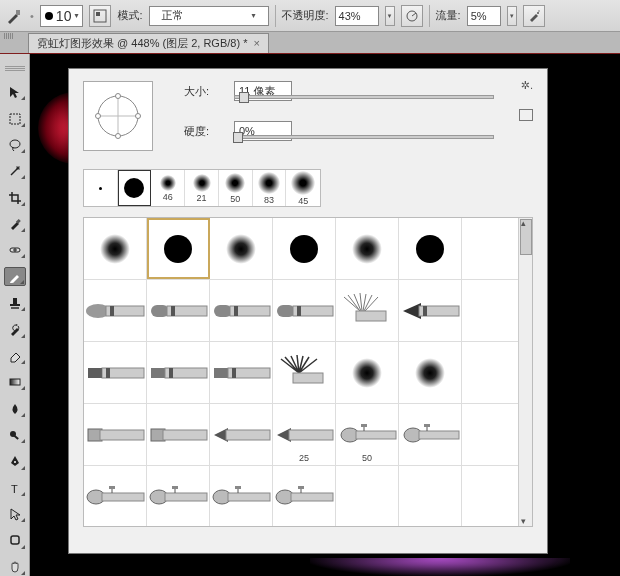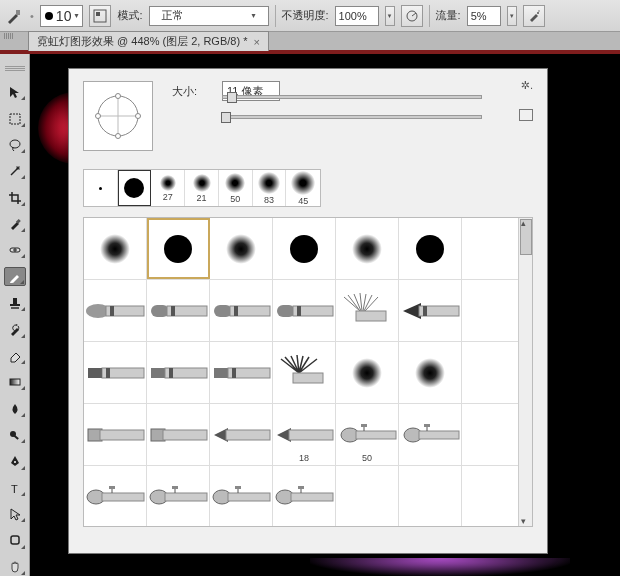--- a/index.html
+++ b/index.html
@@ -10,36 +10,36 @@
 .chip-dot{width:8px;height:8px;border-radius:50%;background:#000}
 .chip-num{font-size:14px}
 .chip-caret{font-size:8px;color:#555}
 .sq-btn{width:22px;height:22px;border:1px solid #999;background:linear-gradient(#f2f2f2,#dcdcdc);display:flex;align-items:center;justify-content:center}
 .lbl{white-space:nowrap}
 .sel{height:20px;border:1px solid #888;background:#fff;padding:0 12px;display:flex;align-items:center;min-width:62px;justify-content:space-between}
 .sel .caret{font-size:8px;color:#555}
 .num-box{height:20px;border:1px solid #888;background:#fff;width:44px;padding:0 3px;display:flex;align-items:center}
 .mini-caret{width:10px;height:20px;border:1px solid #999;background:linear-gradient(#f2f2f2,#dcdcdc);display:flex;align-items:center;justify-content:center;font-size:7px;color:#555}
 .sep{width:1px;height:22px;background:#aaa}
-.doc-strip{height:22px;background:#b9b9b9;border-bottom:4px solid #7f1d1d;display:flex;align-items:center;padding-left:28px}
+.doc-strip{height:22px;background:#b9b9b9;border-bottom:1px solid #7f1d1d;display:flex;align-items:center;padding-left:28px}
 .doc-handle{position:absolute;left:4px;top:33px;width:18px;height:6px;display:flex;gap:1px}
 .doc-handle span{width:1px;background:#888}
 .tab{background:#d9d9d9;border:1px solid #888;border-bottom:none;height:20px;display:flex;align-items:center;padding:0 8px;gap:6px;font-size:11px;color:#444}
 .tab .x{color:#666}
 .tool-col{position:absolute;left:0;top:54px;width:30px;background:#d1d1d1;border-right:1px solid #999;height:522px;display:flex;flex-direction:column;align-items:center;padding-top:12px;gap:8px}
 .tool-grip{height:5px;width:20px;display:flex;flex-direction:column;gap:1px;margin-bottom:4px}
 .tool-grip span{height:1px;background:#999}
 .tool{width:22px;height:22px;display:flex;align-items:center;justify-content:center;position:relative}
 .tool.active{background:#888;border:1px solid #555;border-radius:2px}
 .tool .tri{position:absolute;right:1px;bottom:1px;width:0;height:0;border-right:4px solid #555;border-top:4px solid transparent}
 .canvas{position:absolute;left:30px;top:54px;right:0;bottom:0;background:#000}
 .glow{position:absolute;left:8px;top:38px;width:72px;height:72px;border-radius:50%;background:radial-gradient(circle,#ff2a4a 0%,#6a0010 55%,transparent 75%)}
 .purple{position:absolute;left:280px;bottom:0;width:260px;height:18px;background:radial-gradient(ellipse at center top,#c85ae8 0%,transparent 75%)}
 .panel{position:absolute;left:68px;top:68px;width:480px;height:486px;background:#f0f0f0;border:1px solid #777;box-shadow:0 3px 10px rgba(0,0,0,.45)}
-.panel-top{padding:12px 14px;display:flex;gap:19px;position:relative}
+.panel-top{padding:12px 14px;display:flex;gap:31px;position:relative}
 .tip-view{width:70px;height:70px;border:1px solid #aaa;background:#fff;display:flex;align-items:center;justify-content:center}
 .tip-view svg{width:54px;height:54px}
 .sliders{flex:1;display:flex;flex-direction:column;gap:16px;padding-top:0px}
 .srow{display:flex;align-items:center;gap:10px}
 .srow .nm{width:40px}
 .srow .val{border:1px solid #888;background:#fff;width:58px;height:20px;padding:0 4px;display:flex;align-items:center}
 .track{height:4px;background:#ccc;border:1px solid #999;margin:0 0 0 50px;width:260px;position:relative;top:-6px}
 .thumb{position:absolute;top:-4px;width:10px;height:11px;background:#ddd;border:1px solid #666}
 .gear{position:absolute;right:14px;top:10px;color:#555}
 .flip{position:absolute;right:14px;top:40px;width:14px;height:12px;border:1px solid #777}
@@ -86,21 +86,21 @@
       </svg>
     </div>
   <span class="lbl">模式:</span>
   <div class="sel" style="min-width:120px">
       <span>正常</span>
       <span class="caret">▾</span>
     </div>
   <span class="sep"></span>
   <span class="lbl">不透明度:</span>
   <div class="num-box">
-      <span>100%</span>
+      <span>43%</span>
     </div>
   <div class="mini-caret">▾</div>
   <div class="sq-btn">
       <svg width="12" height="12">
         <circle cx="6" cy="6" r="5" fill="none" stroke="#555"></circle>
         <path d="M6 6 L10 3" stroke="#555"></path>
       </svg>
     </div>
   <span class="sep"></span>
   <span class="lbl">流量:</span>
@@ -295,39 +295,45 @@
           <span class="nm">大小:</span>
           <div class="val">
               <span>11 像素</span>
             </div>
         </div>
         <div class="track">
             <div class="thumb" style="left:4px"></div>
           </div>
       </div>
       <div>
+        <div class="srow">
+          <span class="nm">硬度:</span>
+          <div class="val">
+              <span>0%</span>
+            </div>
+        </div>
         <div class="track">
             <div class="thumb" style="left:-2px"></div>
           </div>
       </div>
     </div>
     <span class="gear">✲.</span>
     <div class="flip"></div>
   </div>
 
   <div class="preset-row">
     <div class="preset">
         <span class="hard-dot" style="width:3px;height:3px"></span>
       </div>
     <div class="preset sel-p">
         <span class="hard-dot" style="width:20px;height:20px"></span>
       </div>
     <div class="preset">
         <span class="blur-dot" style="width:16px;height:16px"></span>
-        <span class="sz">27</span>
+        <span class="sz">46</span>
       </div>
     <div class="preset">
         <span class="blur-dot" style="width:18px;height:18px"></span>
         <span class="sz">21</span>
       </div>
     <div class="preset">
         <span class="blur-dot" style="width:20px;height:20px"></span>
         <span class="sz">50</span>
       </div>
     <div class="preset">
@@ -476,21 +482,21 @@
             <svg width="58" height="30">
               <path d="M2 15 L16 8 L16 22 Z" fill="#555"></path>
               <rect x="14" y="10" width="44" height="10" fill="#ccc" stroke="#888"></rect>
             </svg>
           </div>
         <div class="gcell">
             <svg width="58" height="30">
               <path d="M2 15 L16 8 L16 22 Z" fill="#555"></path>
               <rect x="14" y="10" width="44" height="10" fill="#ccc" stroke="#888"></rect>
             </svg>
-            <span class="lab">18</span>
+            <span class="lab">25</span>
           </div>
         <div class="gcell">
             <svg width="58" height="30">
               <ellipse cx="12" cy="15" rx="9" ry="7" fill="#bbb" stroke="#666"></ellipse>
               <rect x="18" y="11" width="40" height="8" fill="#ccc" stroke="#888"></rect>
               <line x1="26" y1="6" x2="26" y2="11" stroke="#555"></line>
               <rect x="23" y="4" width="6" height="3" fill="#888"></rect>
             </svg>
             <span class="lab">50</span>
           </div>

